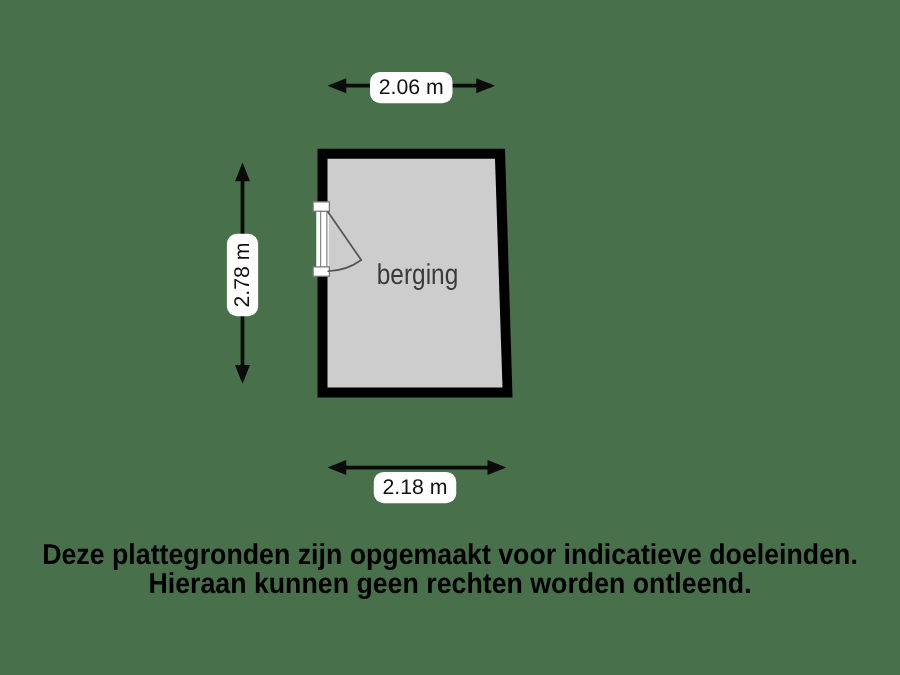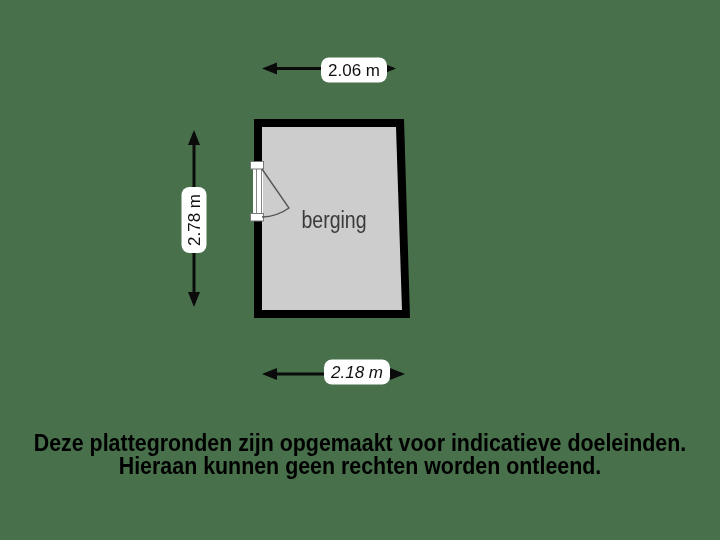--- a/index.html
+++ b/index.html
@@ -28,21 +28,20 @@
     background: #FFFFFF;
     color: #111111;
     font-size: 17px;
     line-height: 17px;
     padding: 4px 7px;
     border-radius: 8px;
     white-space: nowrap;
   }
   .dim-label.h {
     transform: translate(-50%, -50%);
-    margin-left: 25px;
   }
   .dim-label.v {
     transform: translate(-50%, -50%) rotate(-90deg);
   }
   .room-label {
     position: absolute;
     left: 334px;
     top: 220px;
     transform: translate(-50%, -50%) scaleX(0.85);
     color: #3A3A3A;
@@ -104,21 +103,21 @@
       <line x1="266" y1="374" x2="401" y2="374" stroke="#0B0B0B" stroke-width="3"></line>
       <polygon points="262,374 277,368 277,380"></polygon>
       <polygon points="405,374 390,368 390,380"></polygon>
     </g>
   </svg>
 
   <div class="dim-label h" style="left:329px; top:70px;">2.06 m</div>
 
   <div class="dim-label v" style="left:194px; top:220px;">2.78 m</div>
 
-  <div class="dim-label h" style="left:332px; top:372px;font-style:italic;">2.18 m</div>
+  <div class="dim-label h" style="left:332px; top:390px;">2.18 m</div>
 
   <div class="room-label">berging</div>
 
   <div class="disclaimer">
     <div>Deze plattegronden zijn opgemaakt voor indicatieve doeleinden.</div>
     <div>Hieraan kunnen geen rechten worden ontleend.</div>
   </div>
 
 </div>
 

